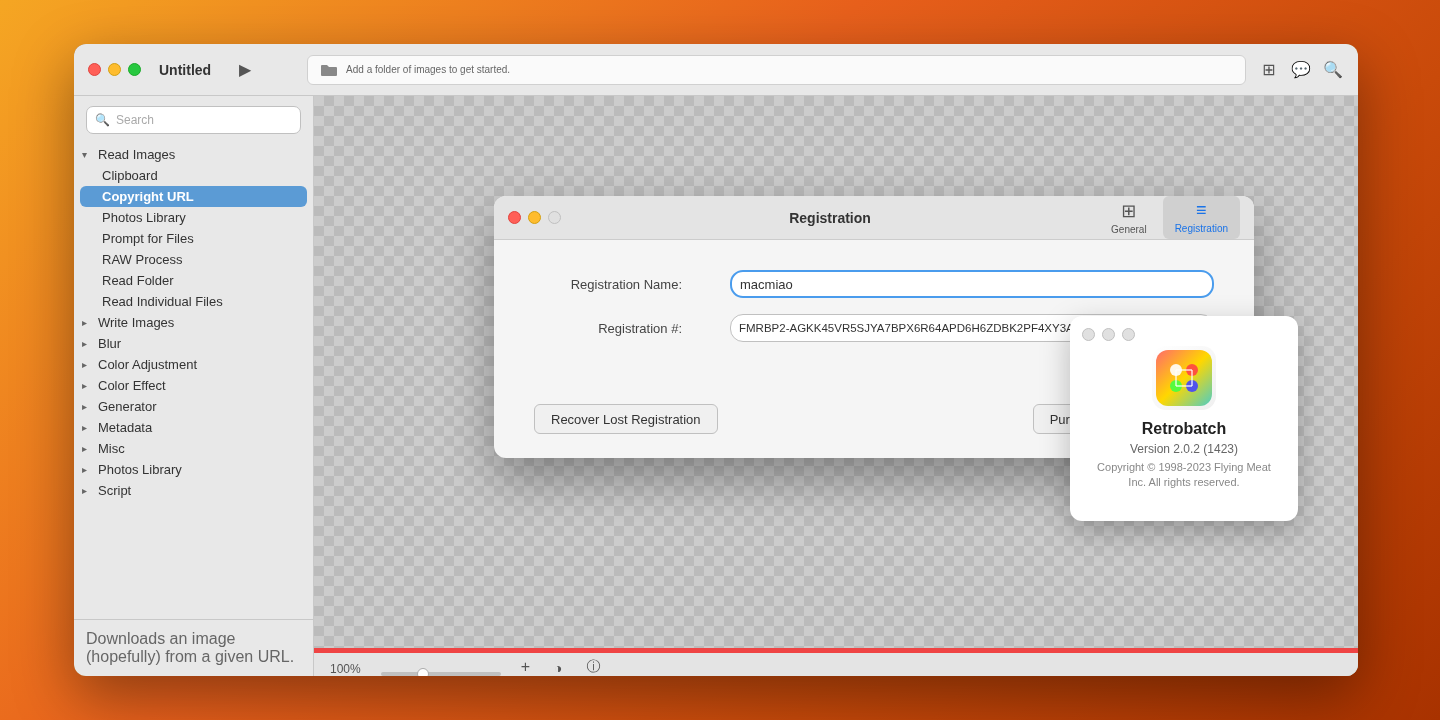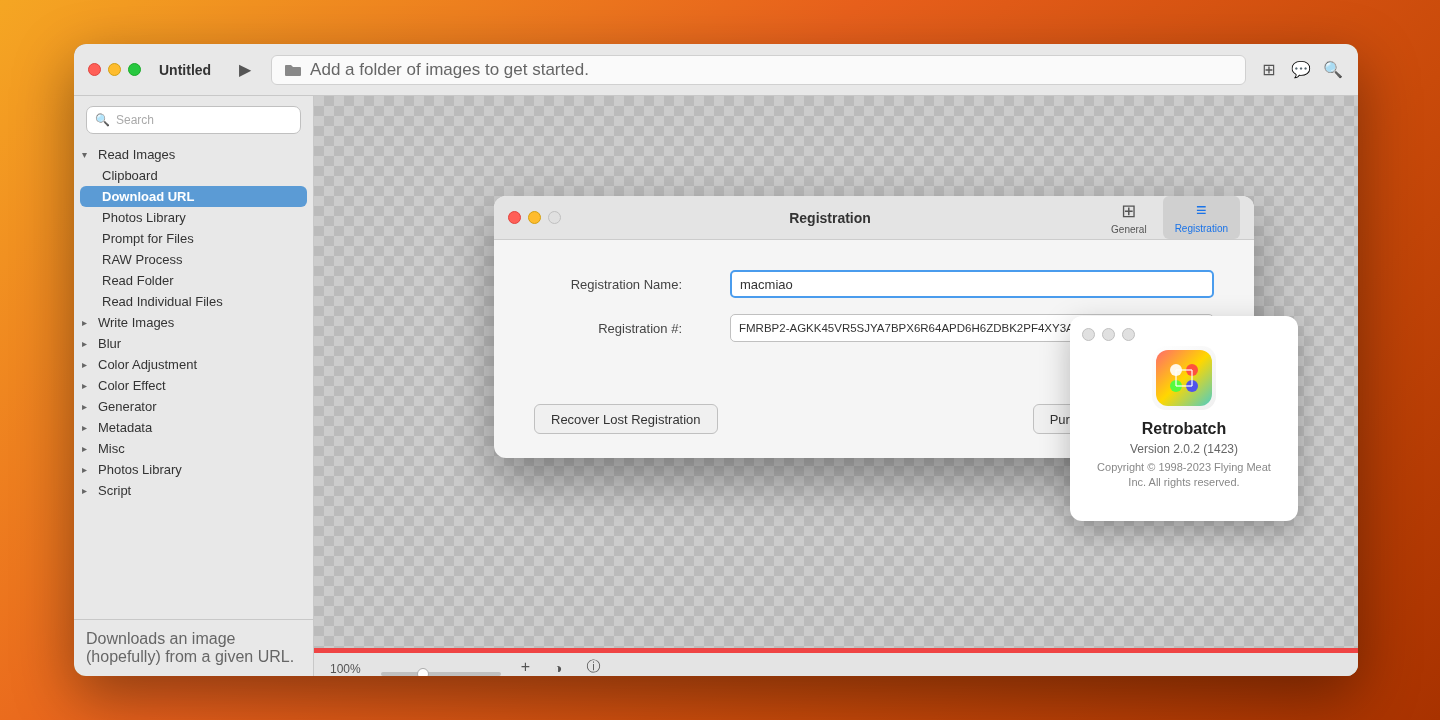--- a/index.html
+++ b/index.html
@@ -76,21 +76,22 @@
       flex: 1;
       height: 30px;
       background: #fafafa;
       border: 1px solid #d0d0d0;
       border-radius: 6px;
       display: flex;
       align-items: center;
       padding: 0 12px;
       gap: 8px;
       color: #666;
-      font-size: 17px;
+      font-size: 10px;
+      margin-left: 36px;
     }
 
     .toolbar-right {
       display: flex;
       gap: 10px;
       align-items: center;
       margin-left: auto;
     }
     .toolbar-icon {
       width: 22px;
@@ -295,21 +296,21 @@
       text-align: right;
       font-size: 13px;
       color: #444;
       padding-right: 12px;
       flex-shrink: 0;
     }
     .form-input {
       flex: 1;
       height: 28px;
       border: 2px solid #4a9ced;
-      border-radius: 5px;
+      border-radius: 13px;
       padding: 0 8px;
       font-size: 13px;
       background: white;
       color: #333;
       outline: none;
     }
     .form-input.secondary {
       border: 1px solid #c0c0c0;
       font-size: 11.5px;
     }
@@ -473,21 +474,21 @@
       <div class="search-bar">
         <span>🔍</span>
         <span style="color:#aaa;">Search</span>
       </div>
 
       <div class="sidebar-section-item">
         <span class="chevron">▾</span>
         <span>Read Images</span>
       </div>
       <div class="sidebar-child-item">Clipboard</div>
-      <div class="sidebar-child-item active-item">Download URL</div>
+      <div class="sidebar-child-item active-item">Copyright URL</div>
       <div class="sidebar-child-item">Photos Library</div>
       <div class="sidebar-child-item">Prompt for Files</div>
       <div class="sidebar-child-item">RAW Process</div>
       <div class="sidebar-child-item">Read Folder</div>
       <div class="sidebar-child-item">Read Individual Files</div>
 
       <div class="sidebar-section-item">
         <span class="chevron">▸</span>
         <span>Write Images</span>
       </div>

